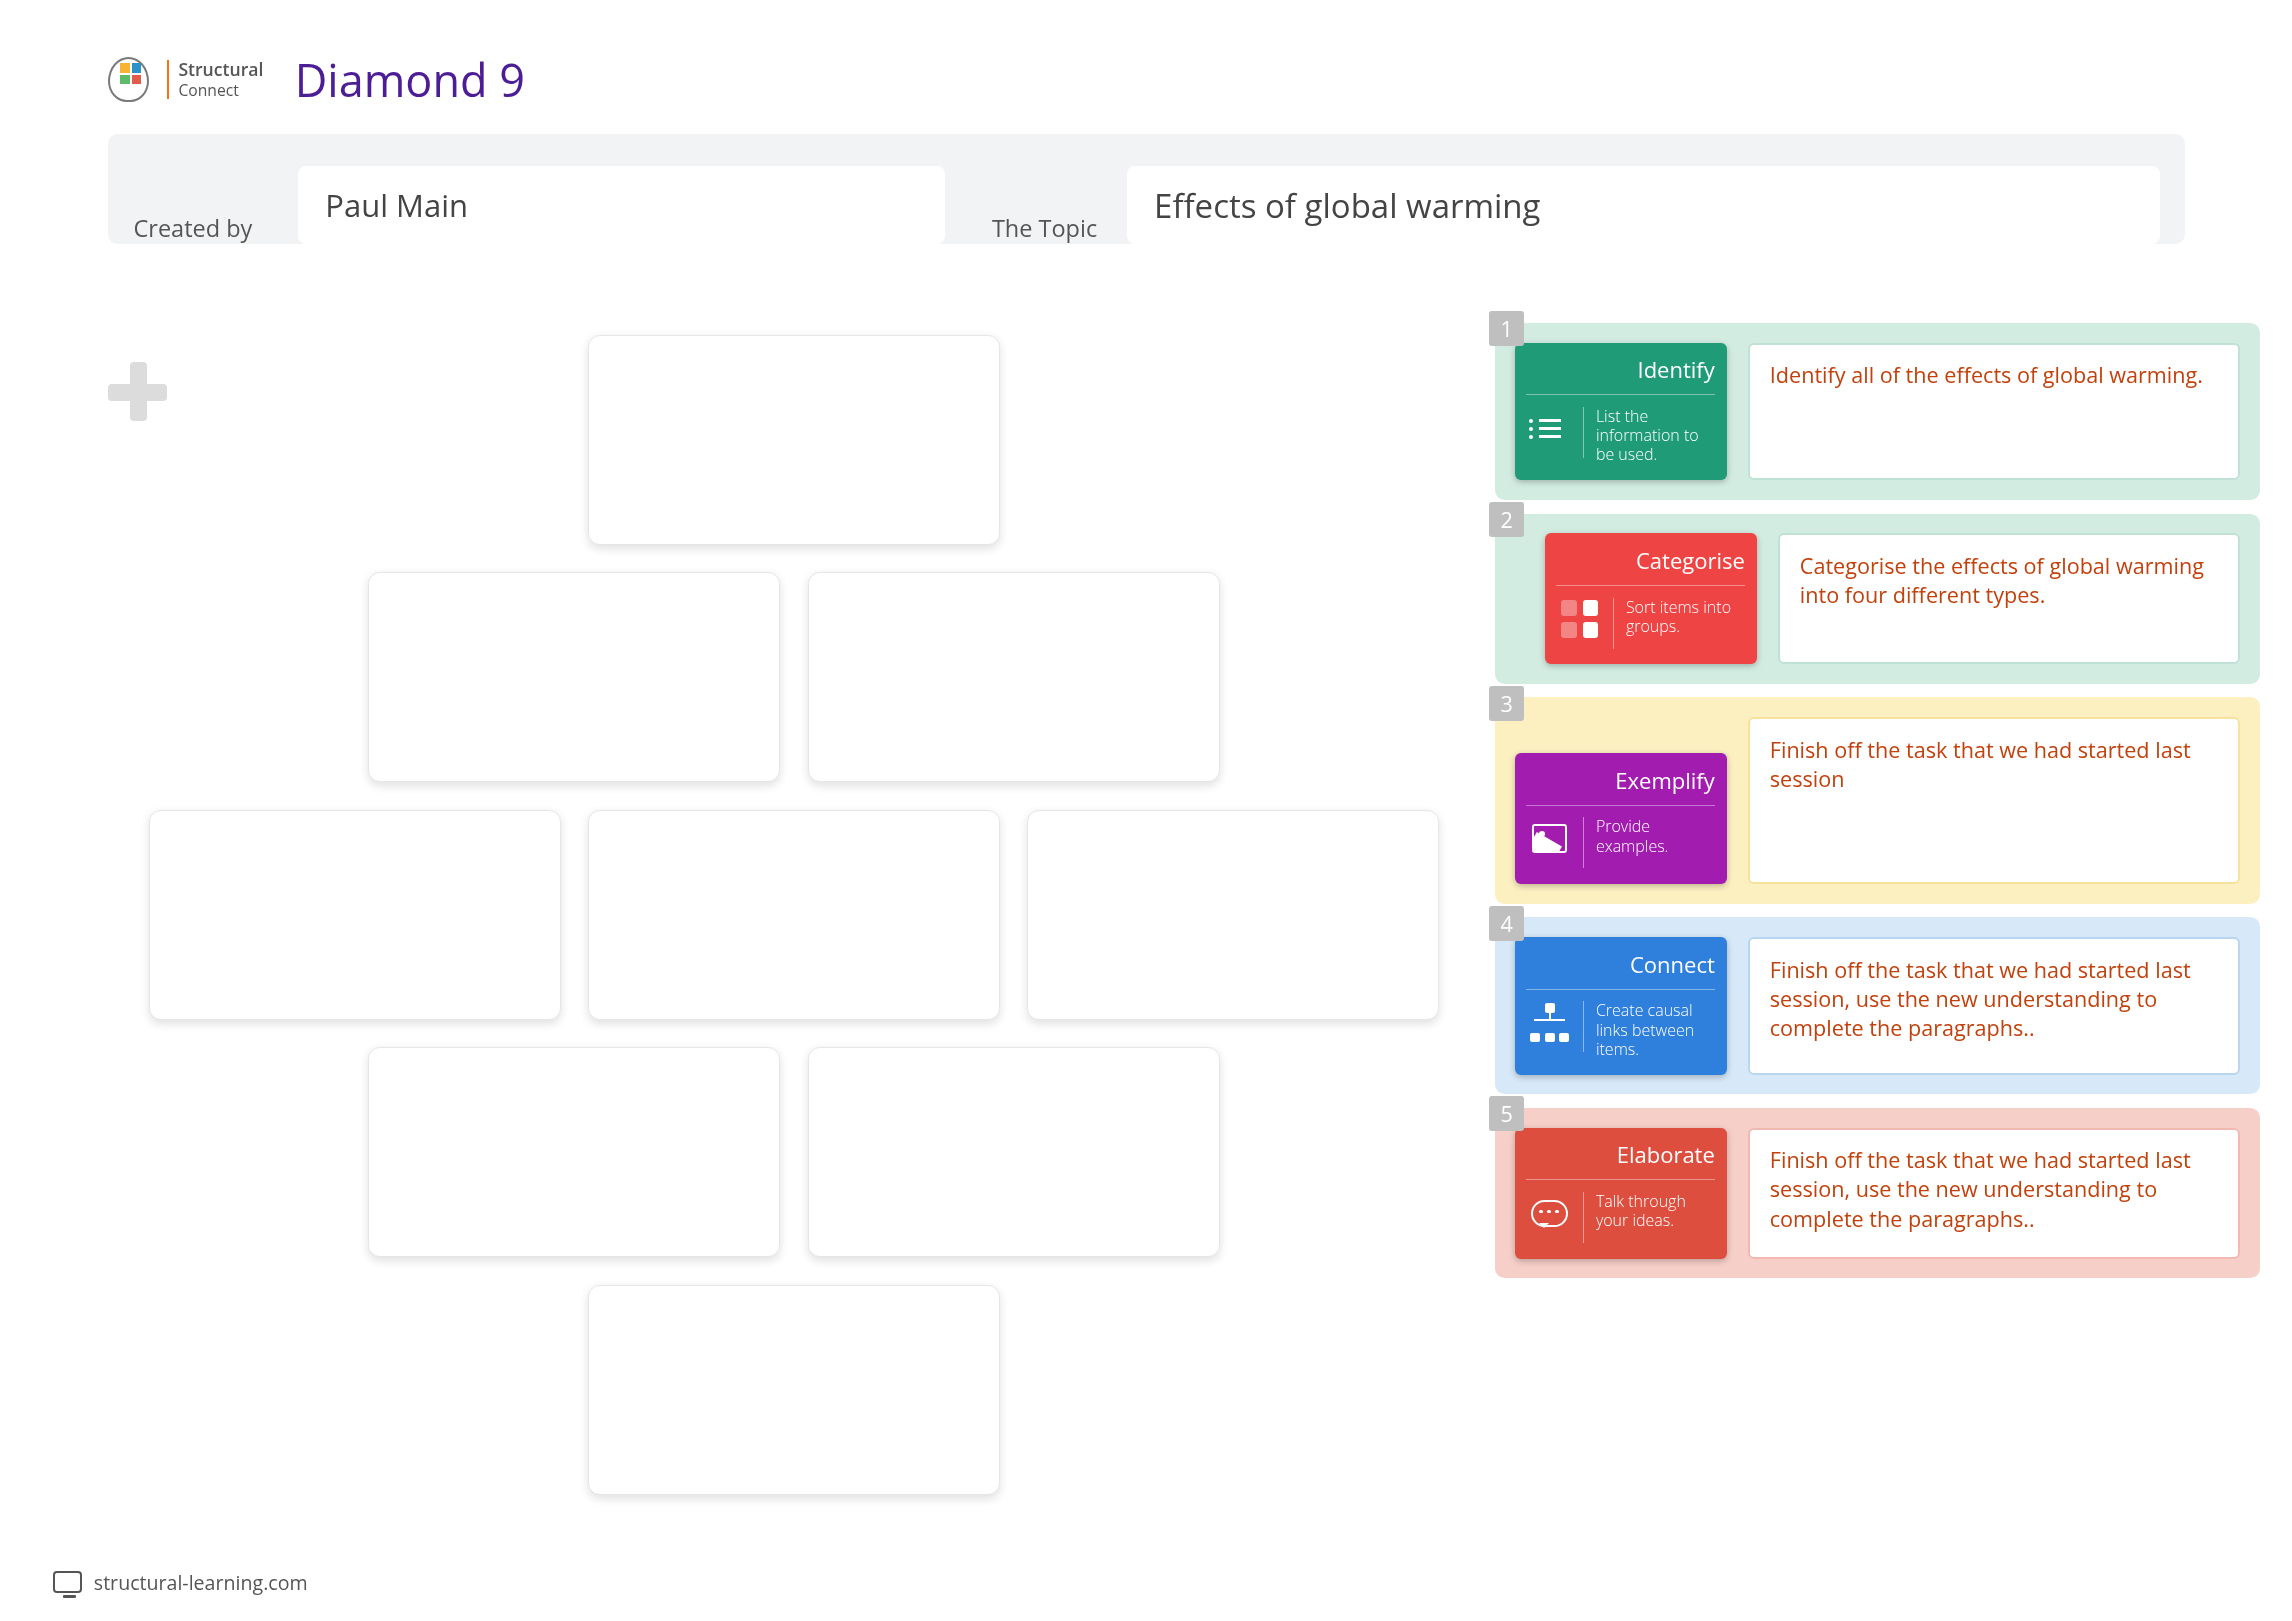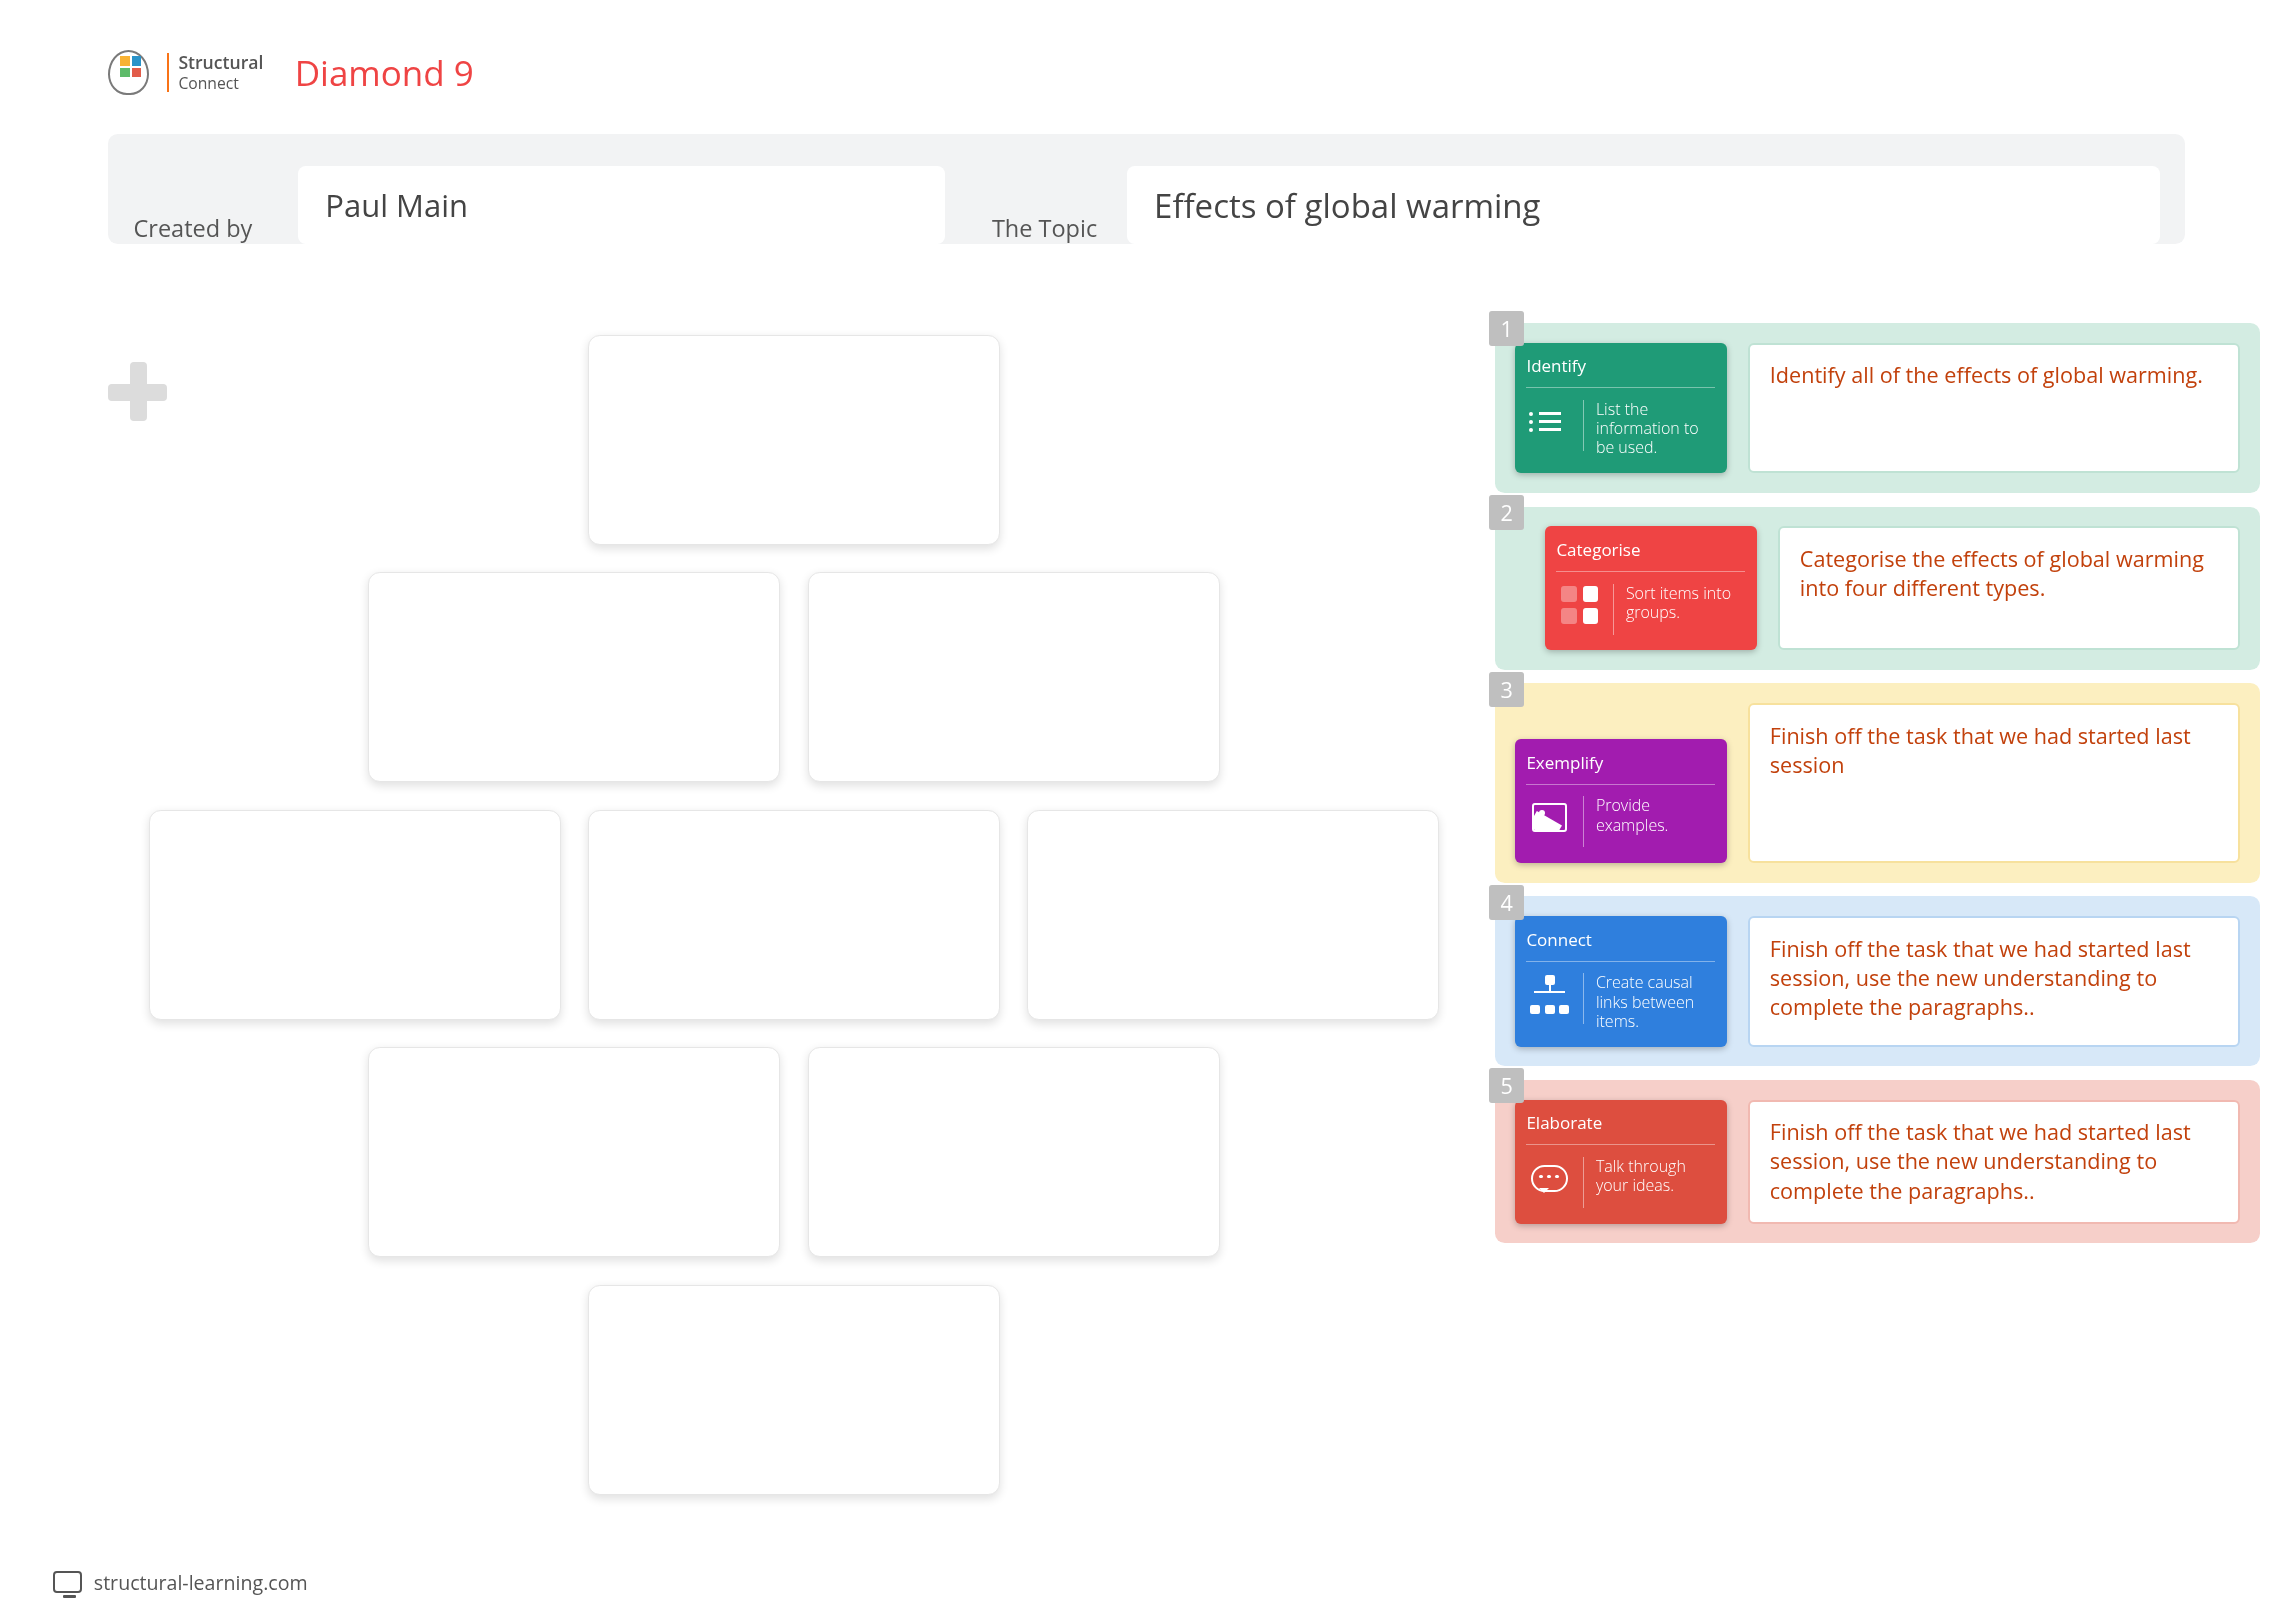--- a/index.html
+++ b/index.html
@@ -51,22 +51,22 @@
   .logo-text {
     border-left: 2px solid #f97316;
     padding-left: 9.8px;
     font-size: 17.6px;
     line-height: 1.1;
     color: #555;
   }
   .logo-text b { font-weight: 600; display:block; }
   .logo-text small { font-size: 15.7px; }
   .header-title {
-    font-size: 35px;
-    color: #ef4444;
+    font-size: 45px;
+    color: #4c1d95;
     font-weight: 400;
     margin-left: 13.7px;
   }
 
   
   .meta-bar {
     position:absolute;
     left:108px; right:108px; top:134px;
     height:110px;
     background:#f2f3f4;
@@ -170,23 +170,23 @@
   .step-badge {
     width:212px;
     border-radius:5.9px;
     overflow:hidden;
     color:#fff;
     box-shadow:0 2px 5.9px rgba(0,0,0,0.25);
     display:flex;
     flex-direction:column;
   }
   .badge-title {
-    text-align:left;
+    text-align:right;
     padding:11.8px 0 9.8px;
-    font-size:17px;
+    font-size:22px;
     font-weight:500;
   }
   .badge-body {
     display:flex;
     align-items:flex-start;
     gap:11.8px;
     padding:11.8px 13.7px 15.7px 13.7px;
     font-size:16px;
     line-height:1.2;
   }

